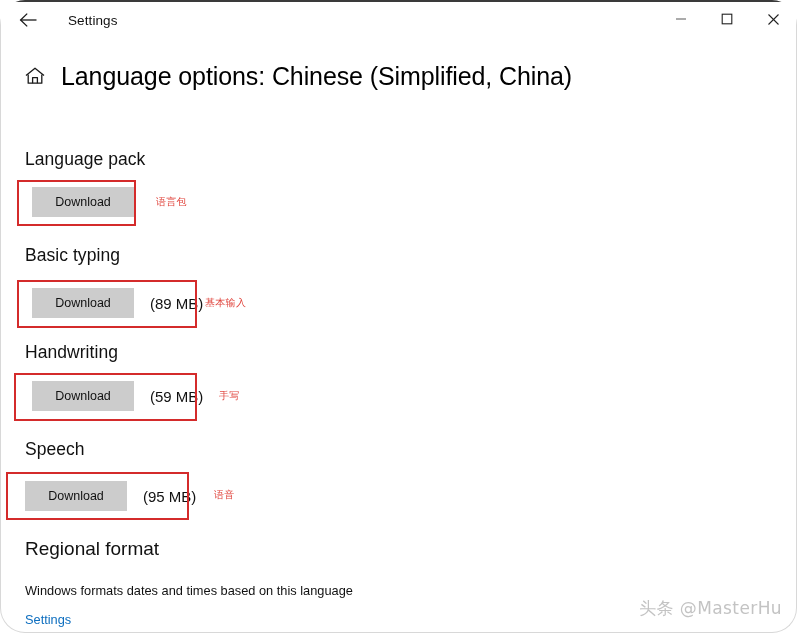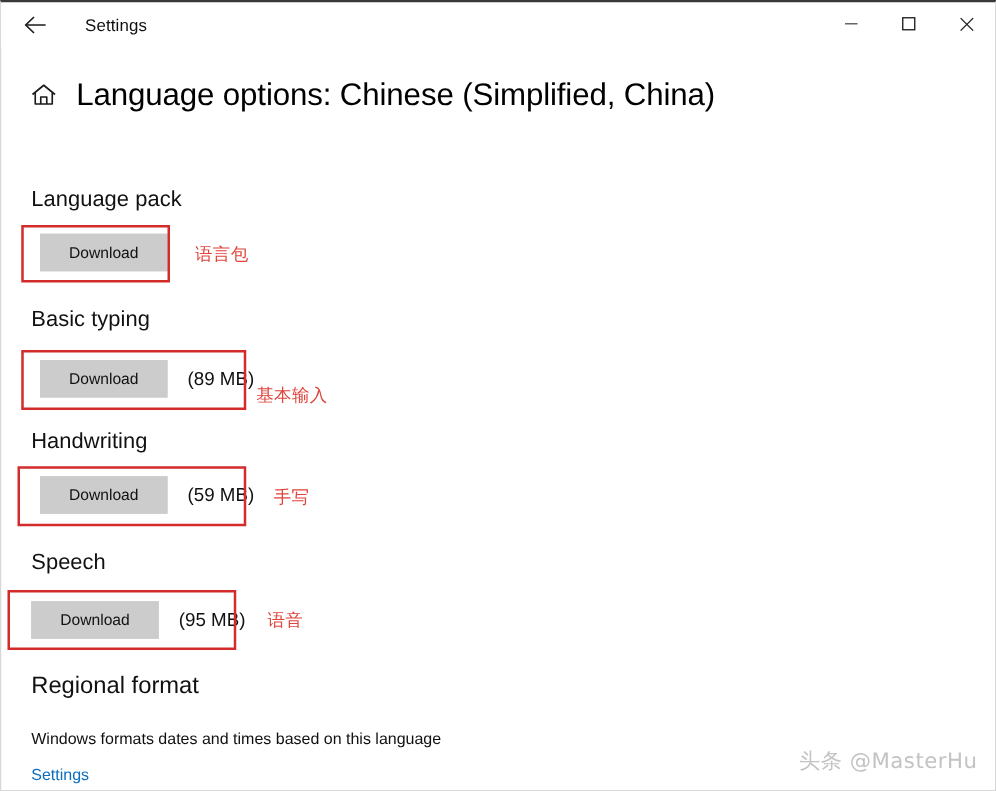--- a/index.html
+++ b/index.html
@@ -17,20 +17,21 @@
   
   #window {
     position: absolute;
     left: 0; top: 0;
     width: 797px; height: 633px;
     background: #ffffff;
     border-top: 2px solid #3a3a3a;
     border-left: 1px solid #d8d8d8;
     border-right: 1px solid #d8d8d8;
     border-bottom: 1px solid #d8d8d8;
+    border-radius: 25px;
   }
 
   
   #titlebar {
     position: absolute;
     left: 0; top: 0;
     width: 795px; height: 36px;
     background: #ffffff;
     display: flex;
     align-items: center;
@@ -139,21 +140,21 @@
   
   .anno-box {
     position: absolute;
     border: 2.5px solid #d42b2b;
     background: transparent;
     pointer-events: none;
   }
   .anno-label {
     position: absolute;
     color: #e0443c;
-    font-size: 14px;
+    font-size: 10px;
     font-family: "DejaVu Sans", "Liberation Sans", sans-serif;
     white-space: nowrap;
     letter-spacing: 0.3px;
   }
 
   
   #regional-heading {
     position: absolute;
     left: 24px; top: 440px;
     font-size: 19px;
@@ -244,21 +245,21 @@
     </div>
     <div class="anno-box" style="left:16px; top:82px; width:119px; height:46px;"></div>
     <div class="anno-label" style="left:155px; top:97px;">语言包</div>
 
     <div class="section-heading" style="left:24px; top:147px;">Basic typing</div>
     <div class="download-row" style="left:31px; top:190px;">
       <button class="download-btn">Download</button>
       <span class="size-label">(89 MB)</span>
     </div>
     <div class="anno-box" style="left:16px; top:182px; width:180px; height:48px;"></div>
-    <div class="anno-label" style="left:204px; top:210px;">基本输入</div>
+    <div class="anno-label" style="left:204px; top:198px;">基本输入</div>
 
     <div class="section-heading" style="left:24px; top:244px;">Handwriting</div>
     <div class="download-row" style="left:31px; top:283px;">
       <button class="download-btn">Download</button>
       <span class="size-label">(59 MB)</span>
     </div>
     <div class="anno-box" style="left:13px; top:275px; width:183px; height:48px;"></div>
     <div class="anno-label" style="left:218px; top:291px;">手写</div>
 
     <div class="section-heading" style="left:24px; top:341px;">Speech</div>

